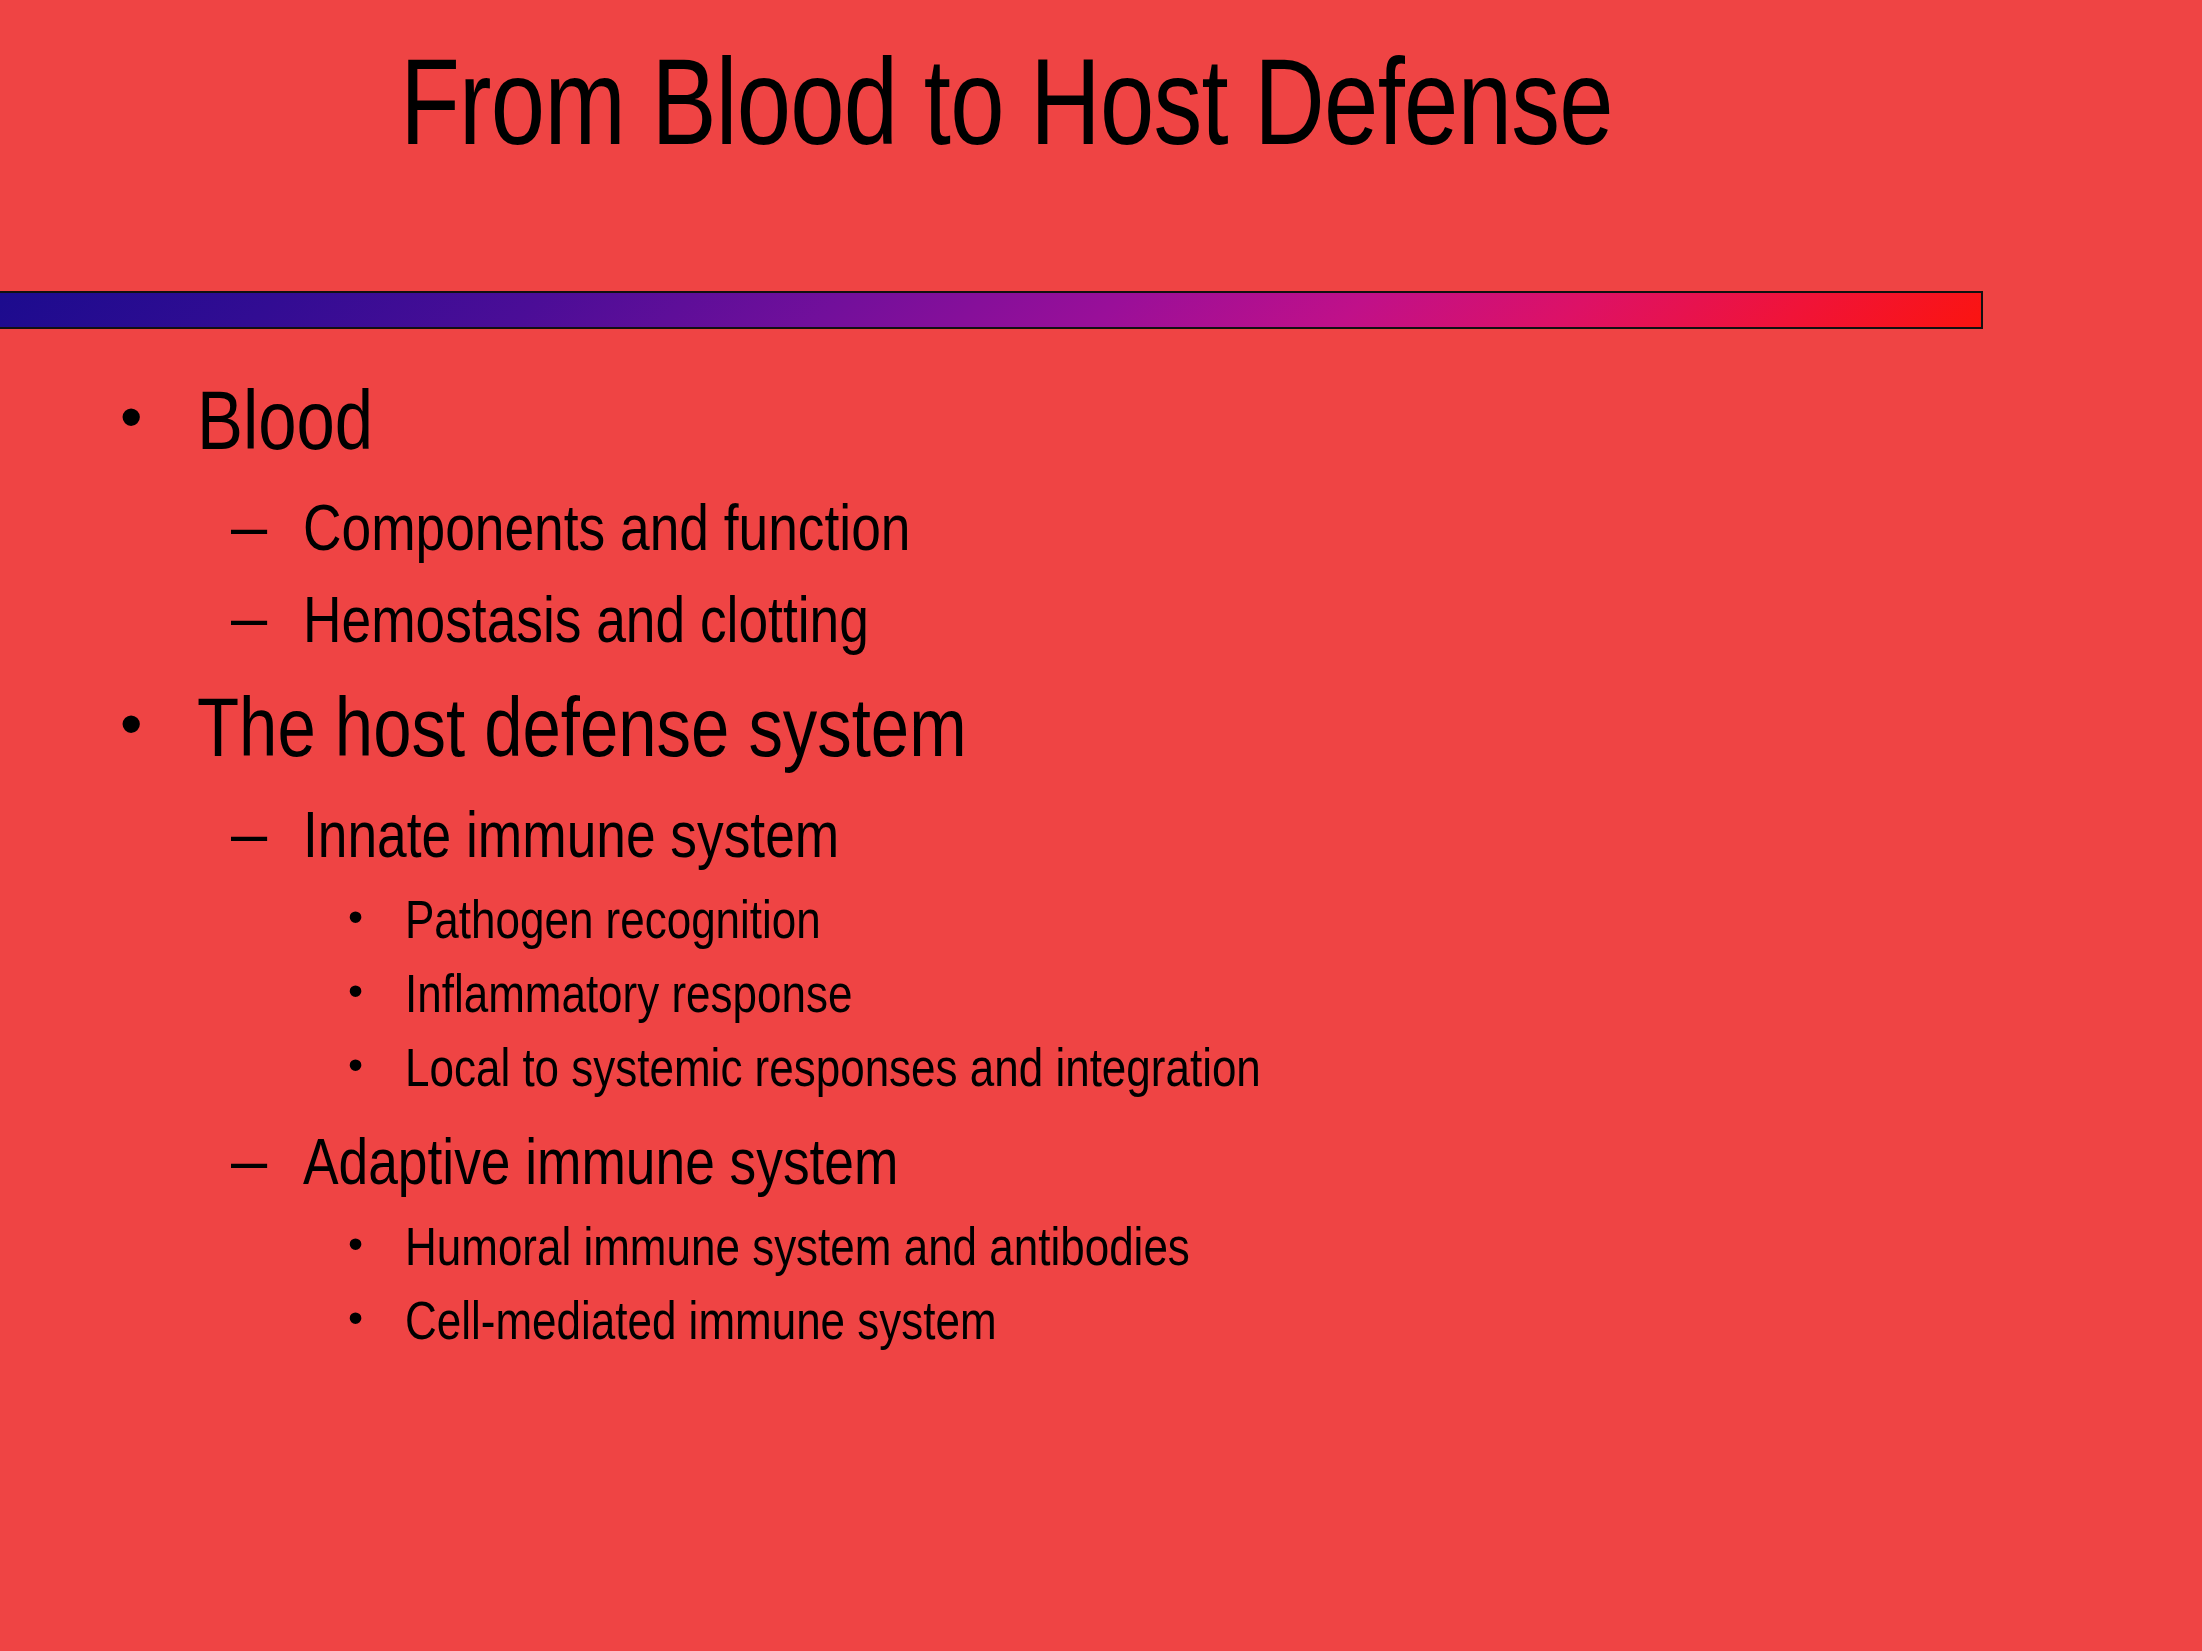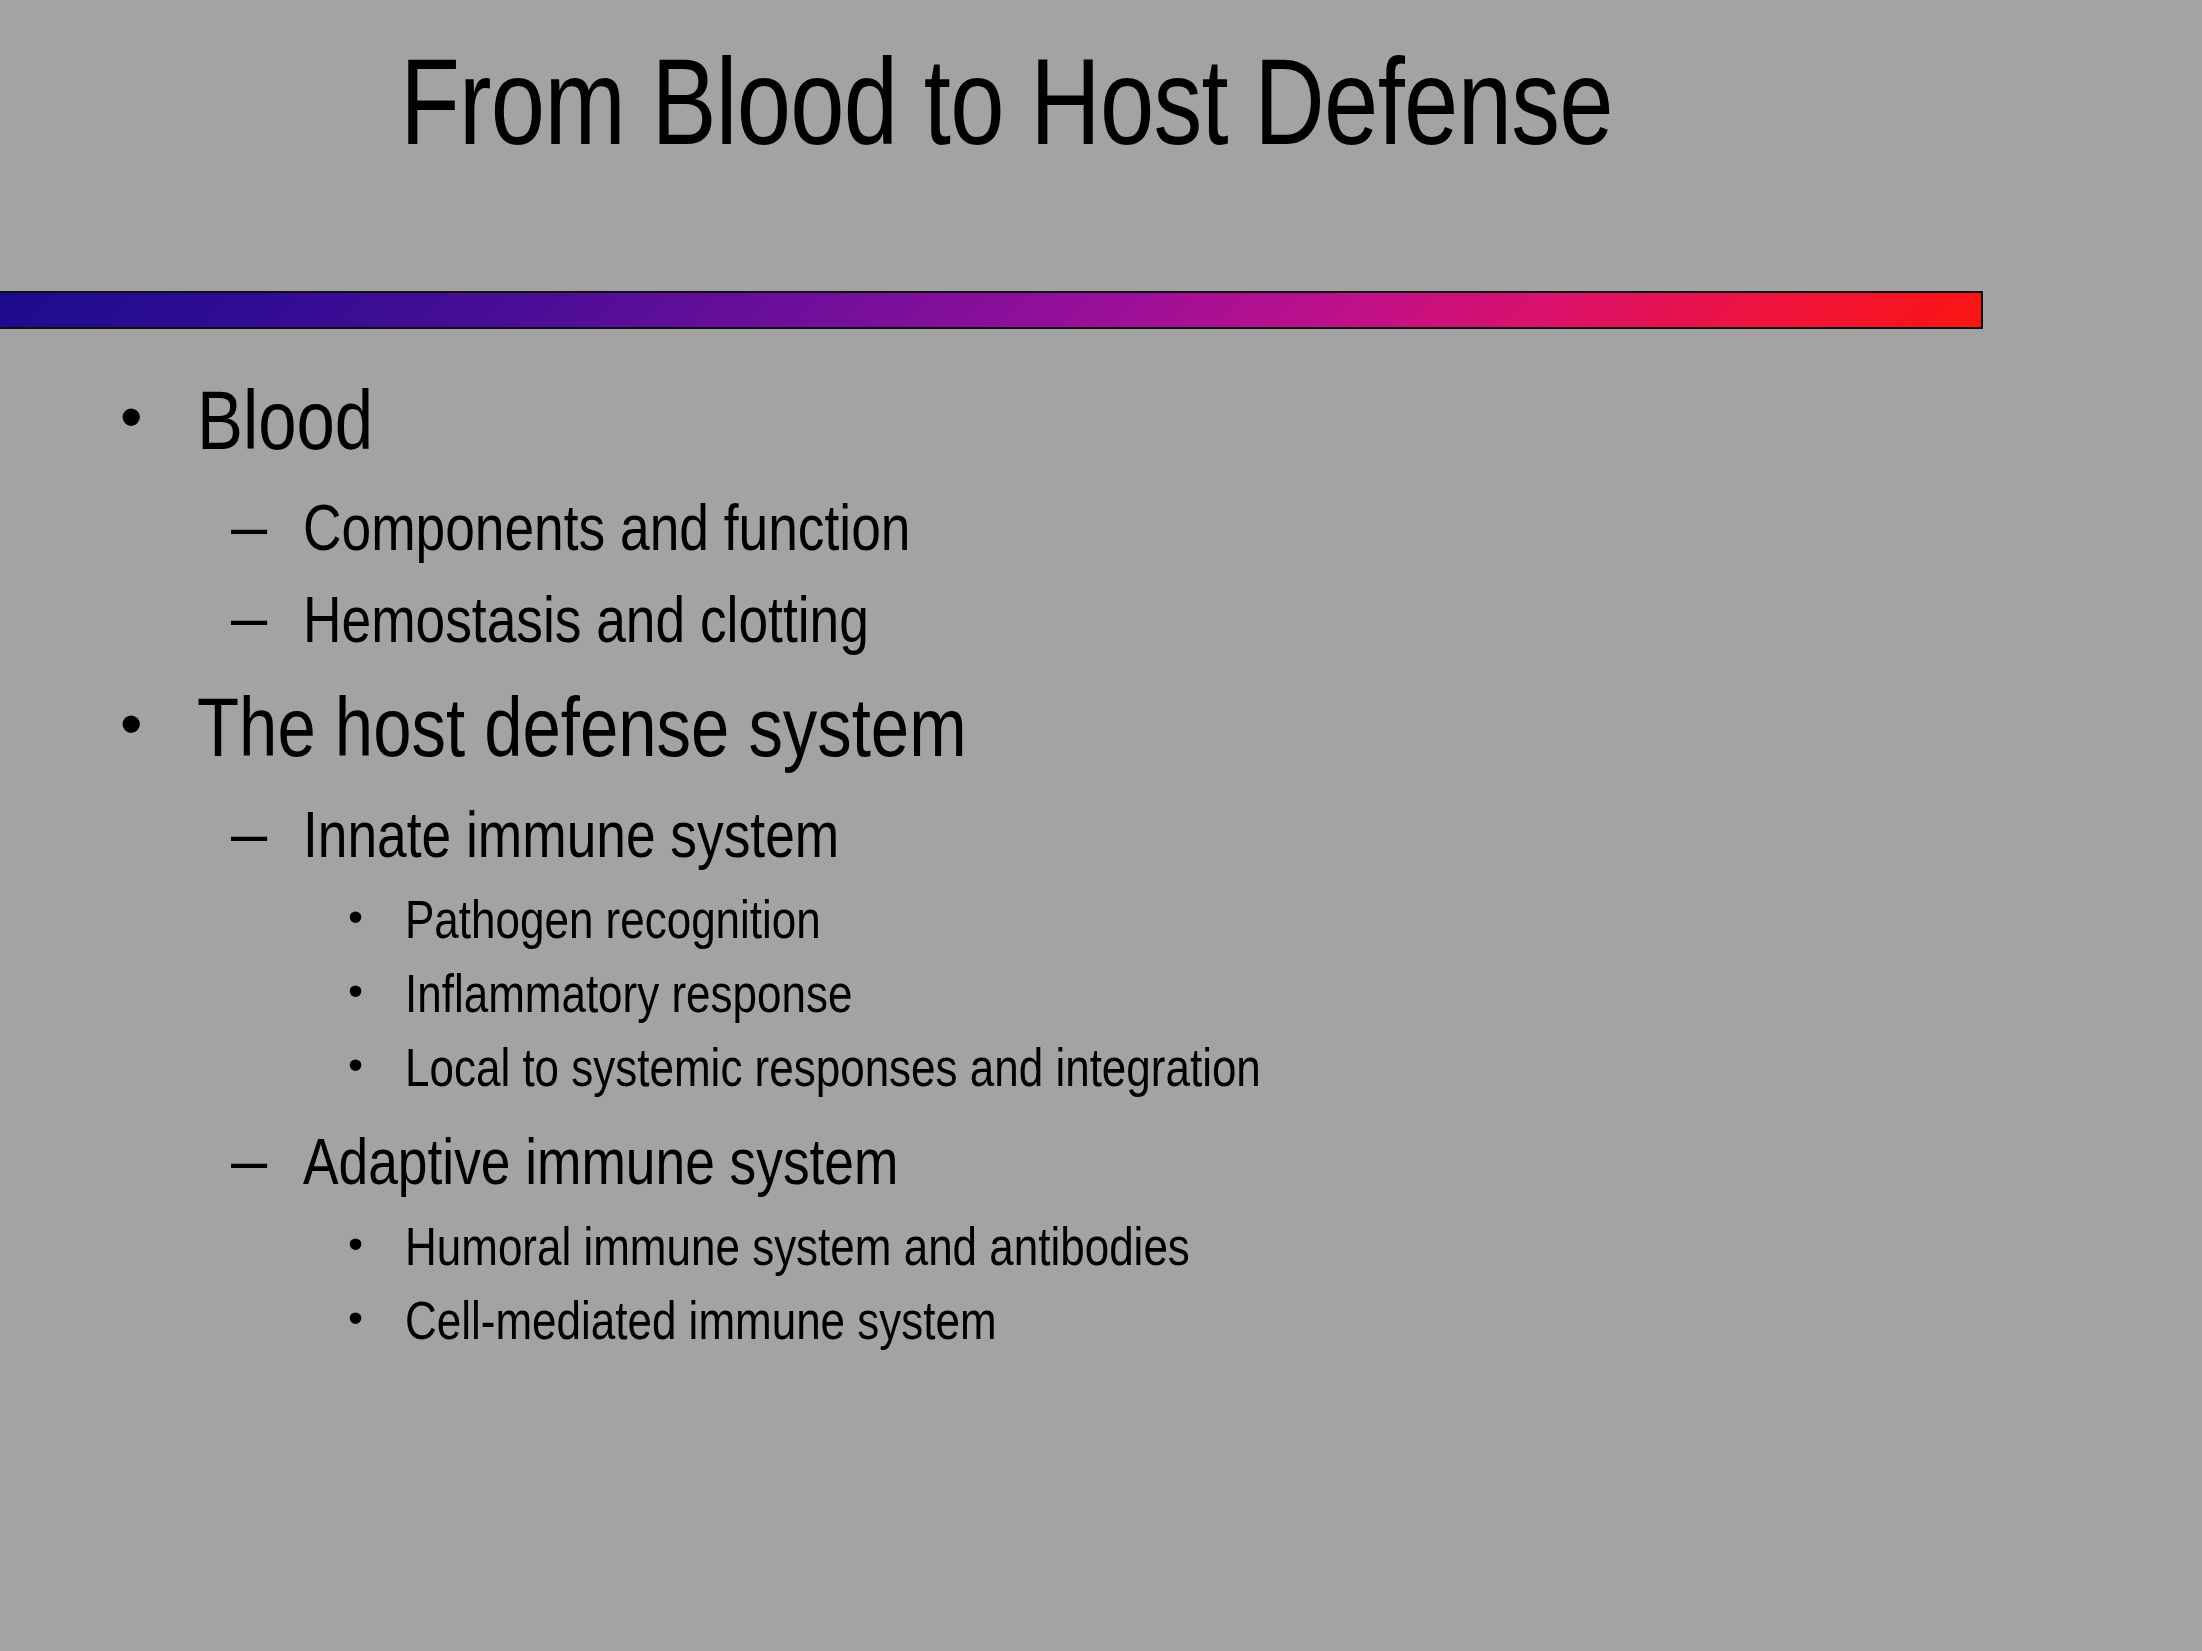--- a/index.html
+++ b/index.html
@@ -15,21 +15,21 @@
     overflow: hidden;
     font-family: "Liberation Sans", sans-serif;
     color: #000000;
     -webkit-font-smoothing: antialiased;
   }
 
   
   .slide {
     position: absolute;
     inset: 0;
-    background: #a3a3a3;
+    background: #ef4444;
   }
 
   
   .title {
     position: absolute;
     left: 0;
     top: 41px;
     width: 2013px;
     text-align: center;
     font-size: 122px;

